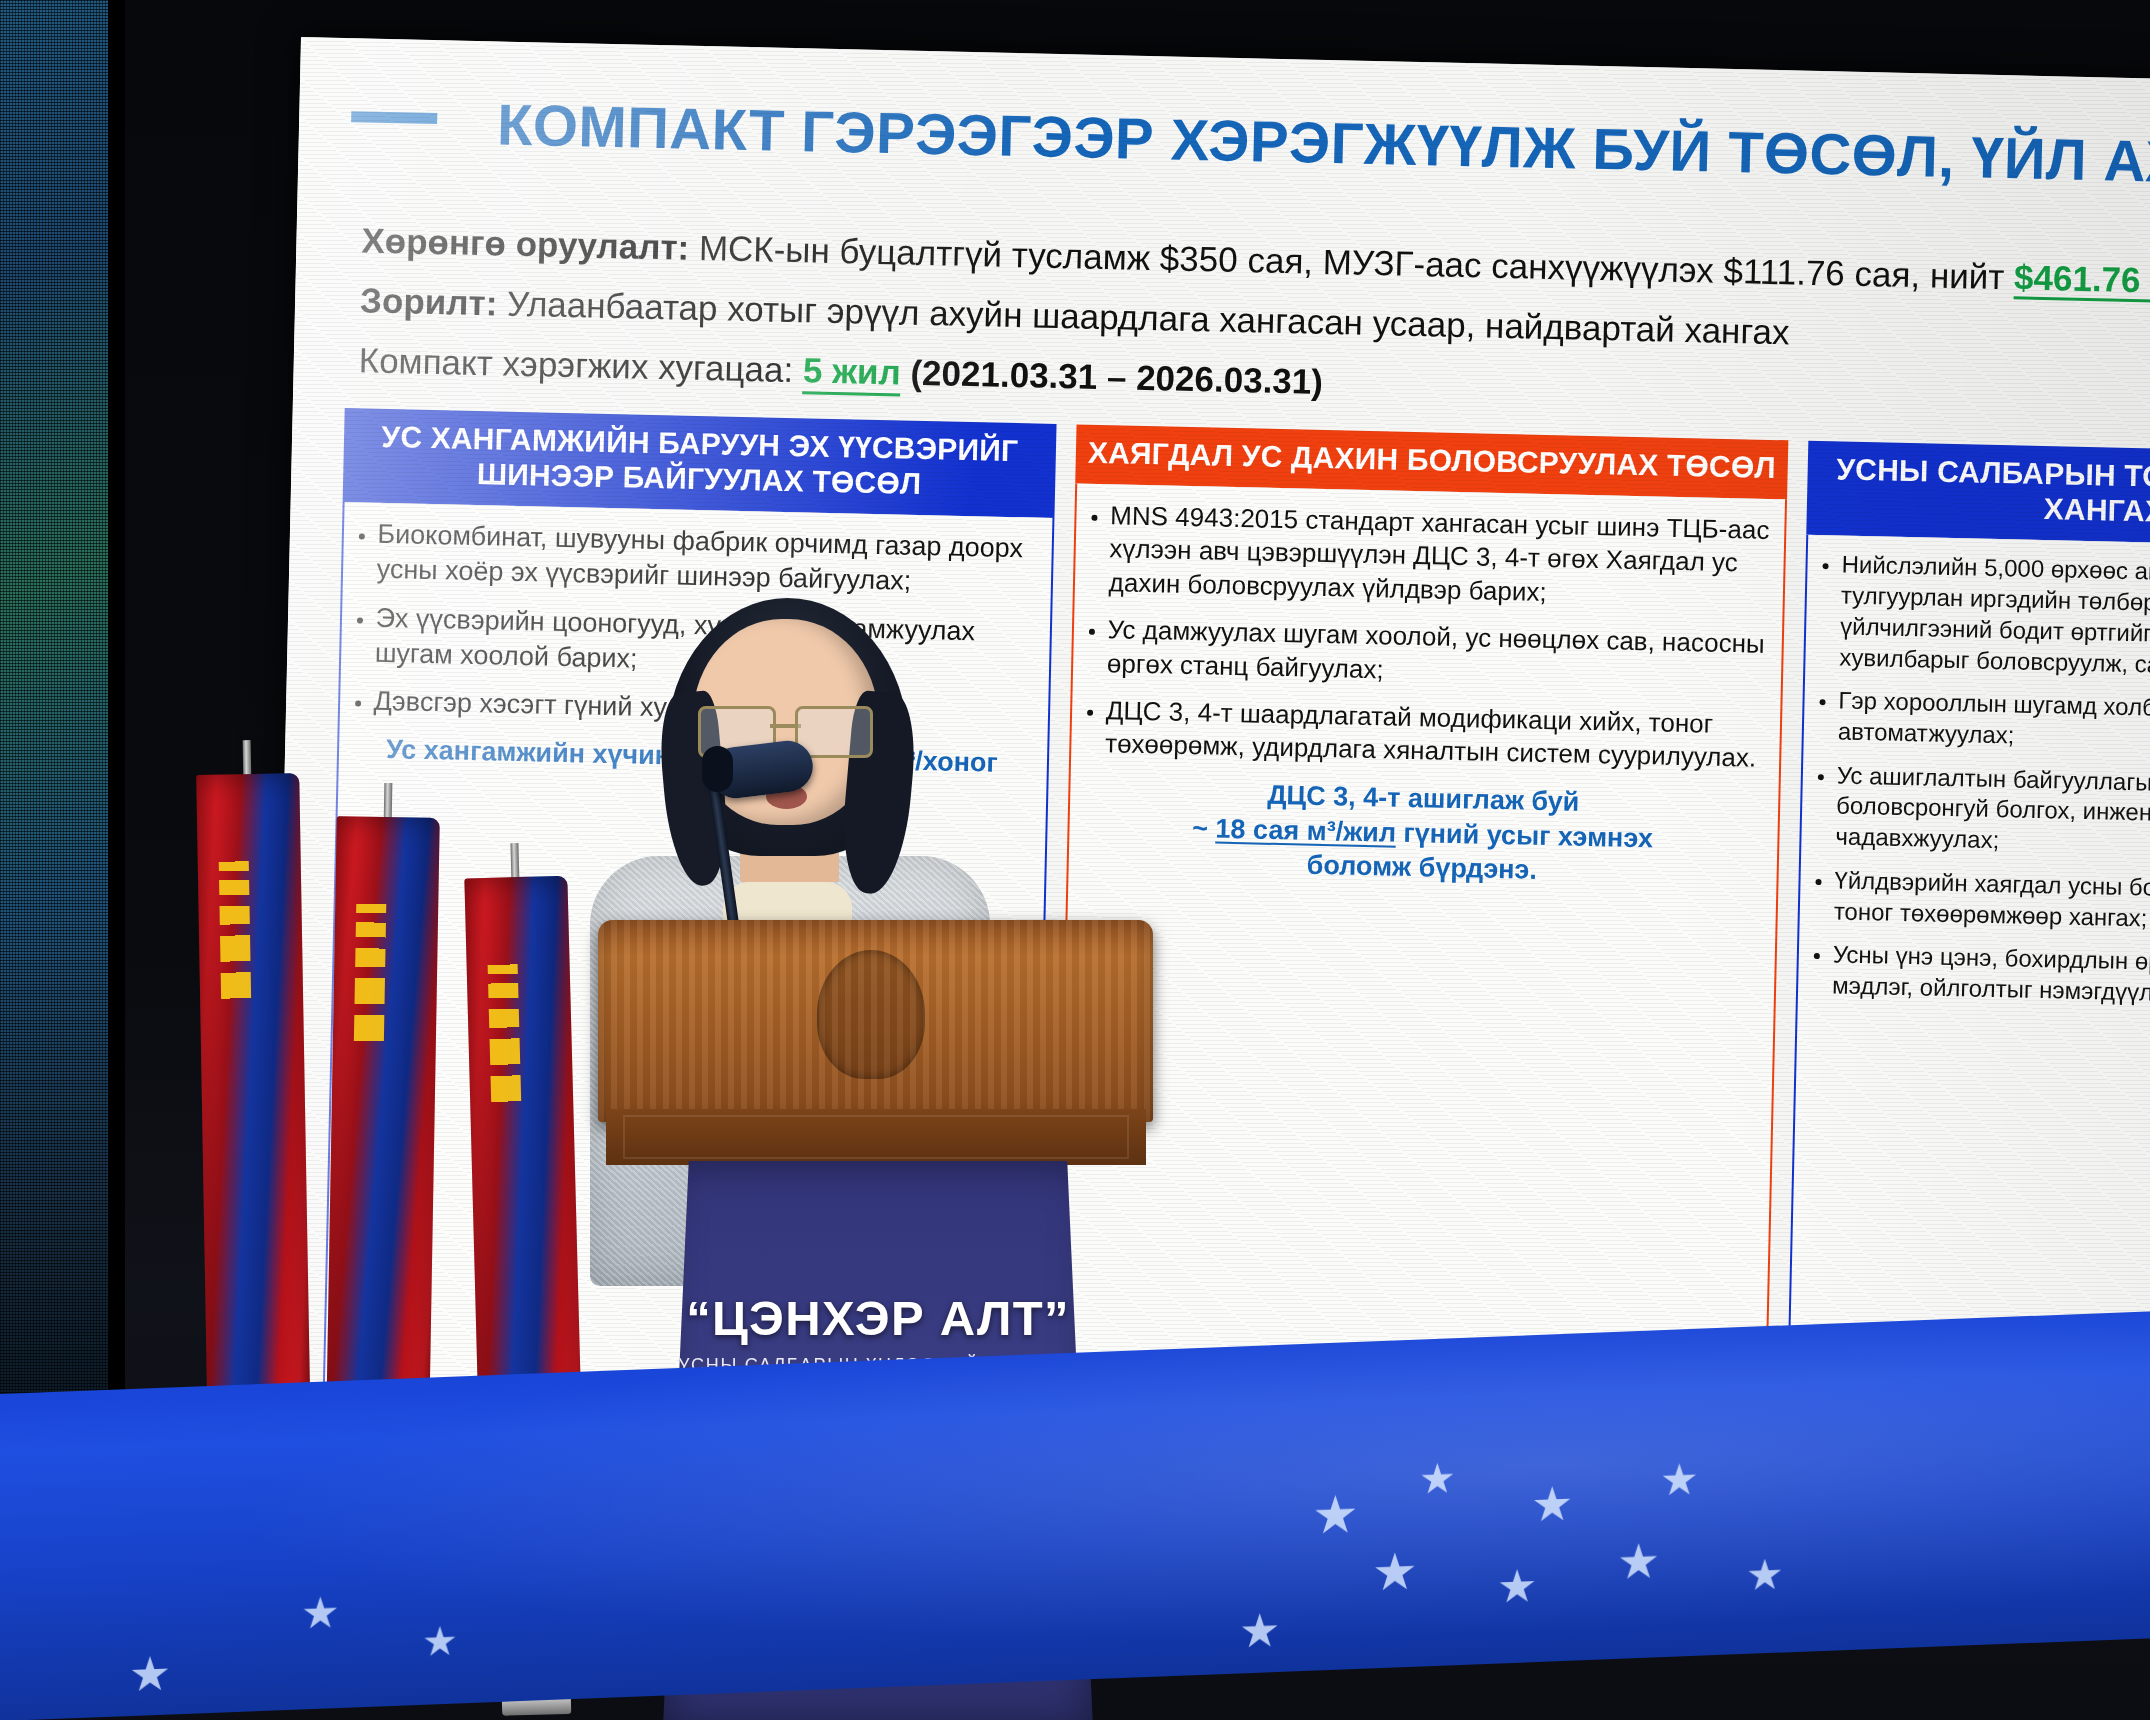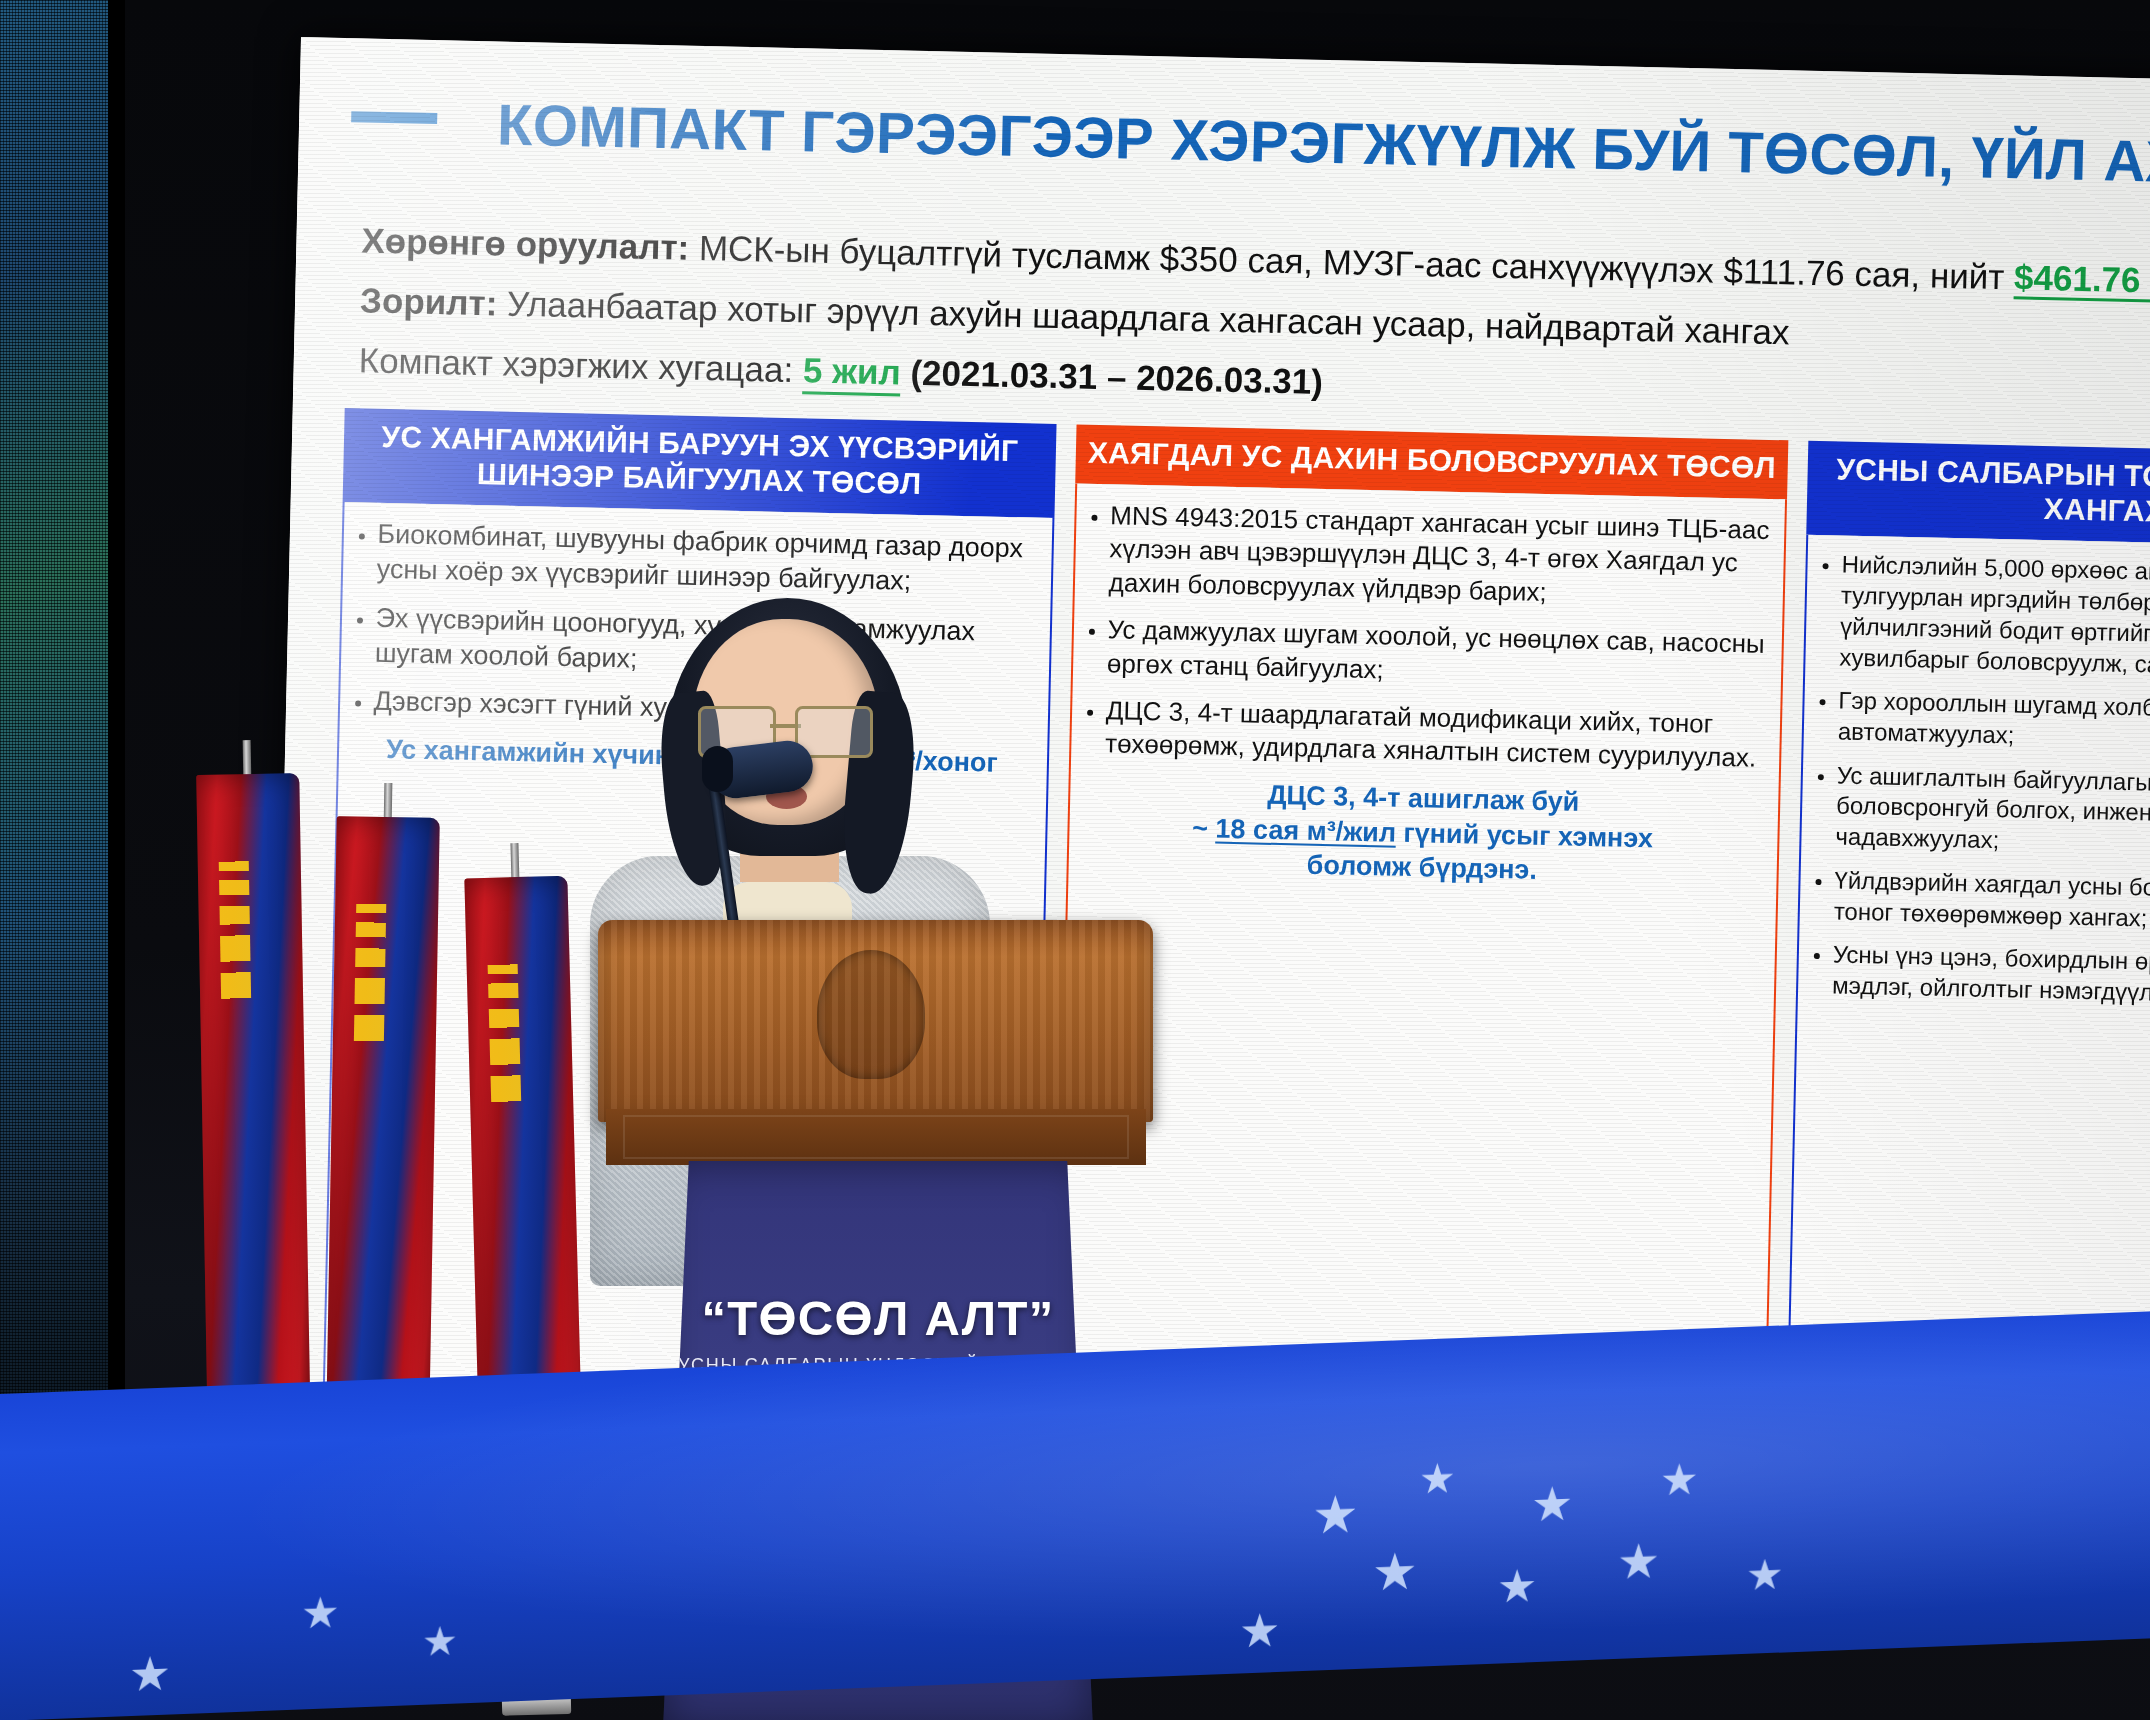--- a/index.html
+++ b/index.html
@@ -302,21 +302,21 @@
     <div class="mic-head"></div>
     <div class="mic-cap"></div>
   </div>
 
   <div id="podium">
     <div class="podium-top">
       <div class="podium-emblem"></div>
     </div>
     <div class="podium-band"></div>
     <div class="podium-col">
-      <div class="podium-title">“ТӨСӨЛ АЛТ”</div>
+      <div class="podium-title">“ЦЭНХЭР АЛТ”</div>
       <div class="podium-sub">УСНЫ САЛБАРЫН ҮНДЭСНИЙ ЧУУЛГАН</div>
       <div class="podium-globe"></div>
     </div>
   </div>
 
   <div class="floor">
     <div class="star" style="left:1312px;top:142px;font-size:52px;">★</div>
     <div class="star" style="left:1419px;top:116px;font-size:41px;">★</div>
     <div class="star" style="left:1531px;top:142px;font-size:47px;">★</div>
     <div class="star" style="left:1660px;top:125px;font-size:43px;">★</div>

